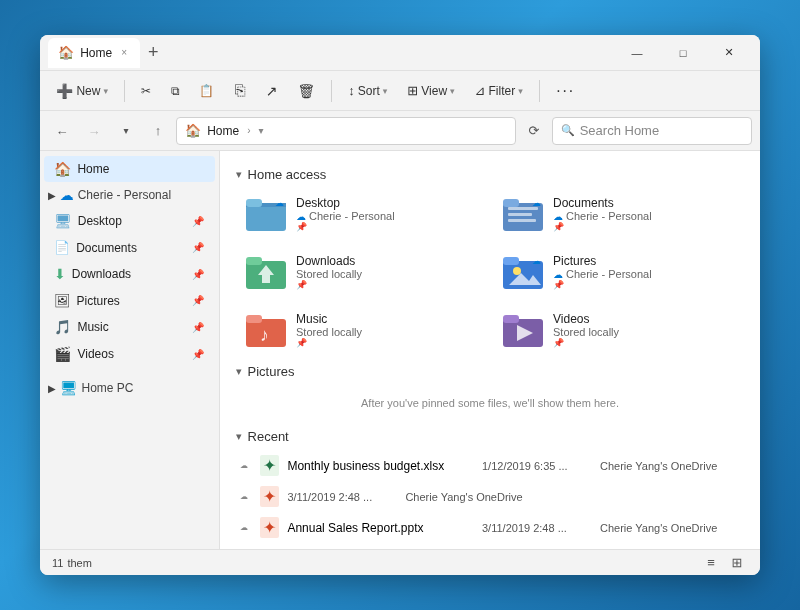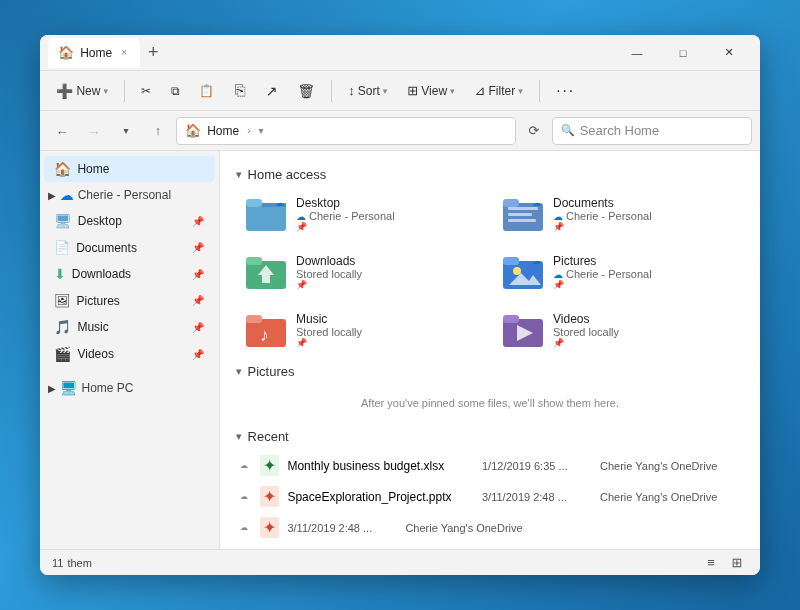--- a/index.html
+++ b/index.html
@@ -605,28 +605,28 @@
         <span style="font-size:8px;color:#888;width:12px;">☁</span>
         <span style="font-size:16px;color:#217346;background:#e8f5e9;border-radius:2px;padding:1px 3px;">✦</span>
         <span class="recent-name">Monthly business budget.xlsx</span>
         <span class="recent-date">1/12/2019 6:35 ...</span>
         <span class="recent-location">Cherie Yang's OneDrive</span>
       </div>
 
       <div class="recent-row">
         <span style="font-size:8px;color:#888;width:12px;">☁</span>
         <span style="font-size:16px;color:#d04423;background:#fce4dc;border-radius:2px;padding:1px 3px;">✦</span>
-        <span class="recent-name">SpaceExploration_Project.pptx</span>
         <span class="recent-date">3/11/2019 2:48 ...</span>
         <span class="recent-location">Cherie Yang's OneDrive</span>
       </div>
 
       <div class="recent-row">
         <span style="font-size:8px;color:#888;width:12px;">☁</span>
         <span style="font-size:16px;color:#d04423;background:#fce4dc;border-radius:2px;padding:1px 3px;">✦</span>
+        <span class="recent-name">Annual Sales Report.pptx</span>
         <span class="recent-date">3/11/2019 2:48 ...</span>
         <span class="recent-location">Cherie Yang's OneDrive</span>
       </div>
 
     </div>
   </div>
 
   <div class="status-bar">
     <span>11</span>
     <span style="margin-left:4px;">them</span>

